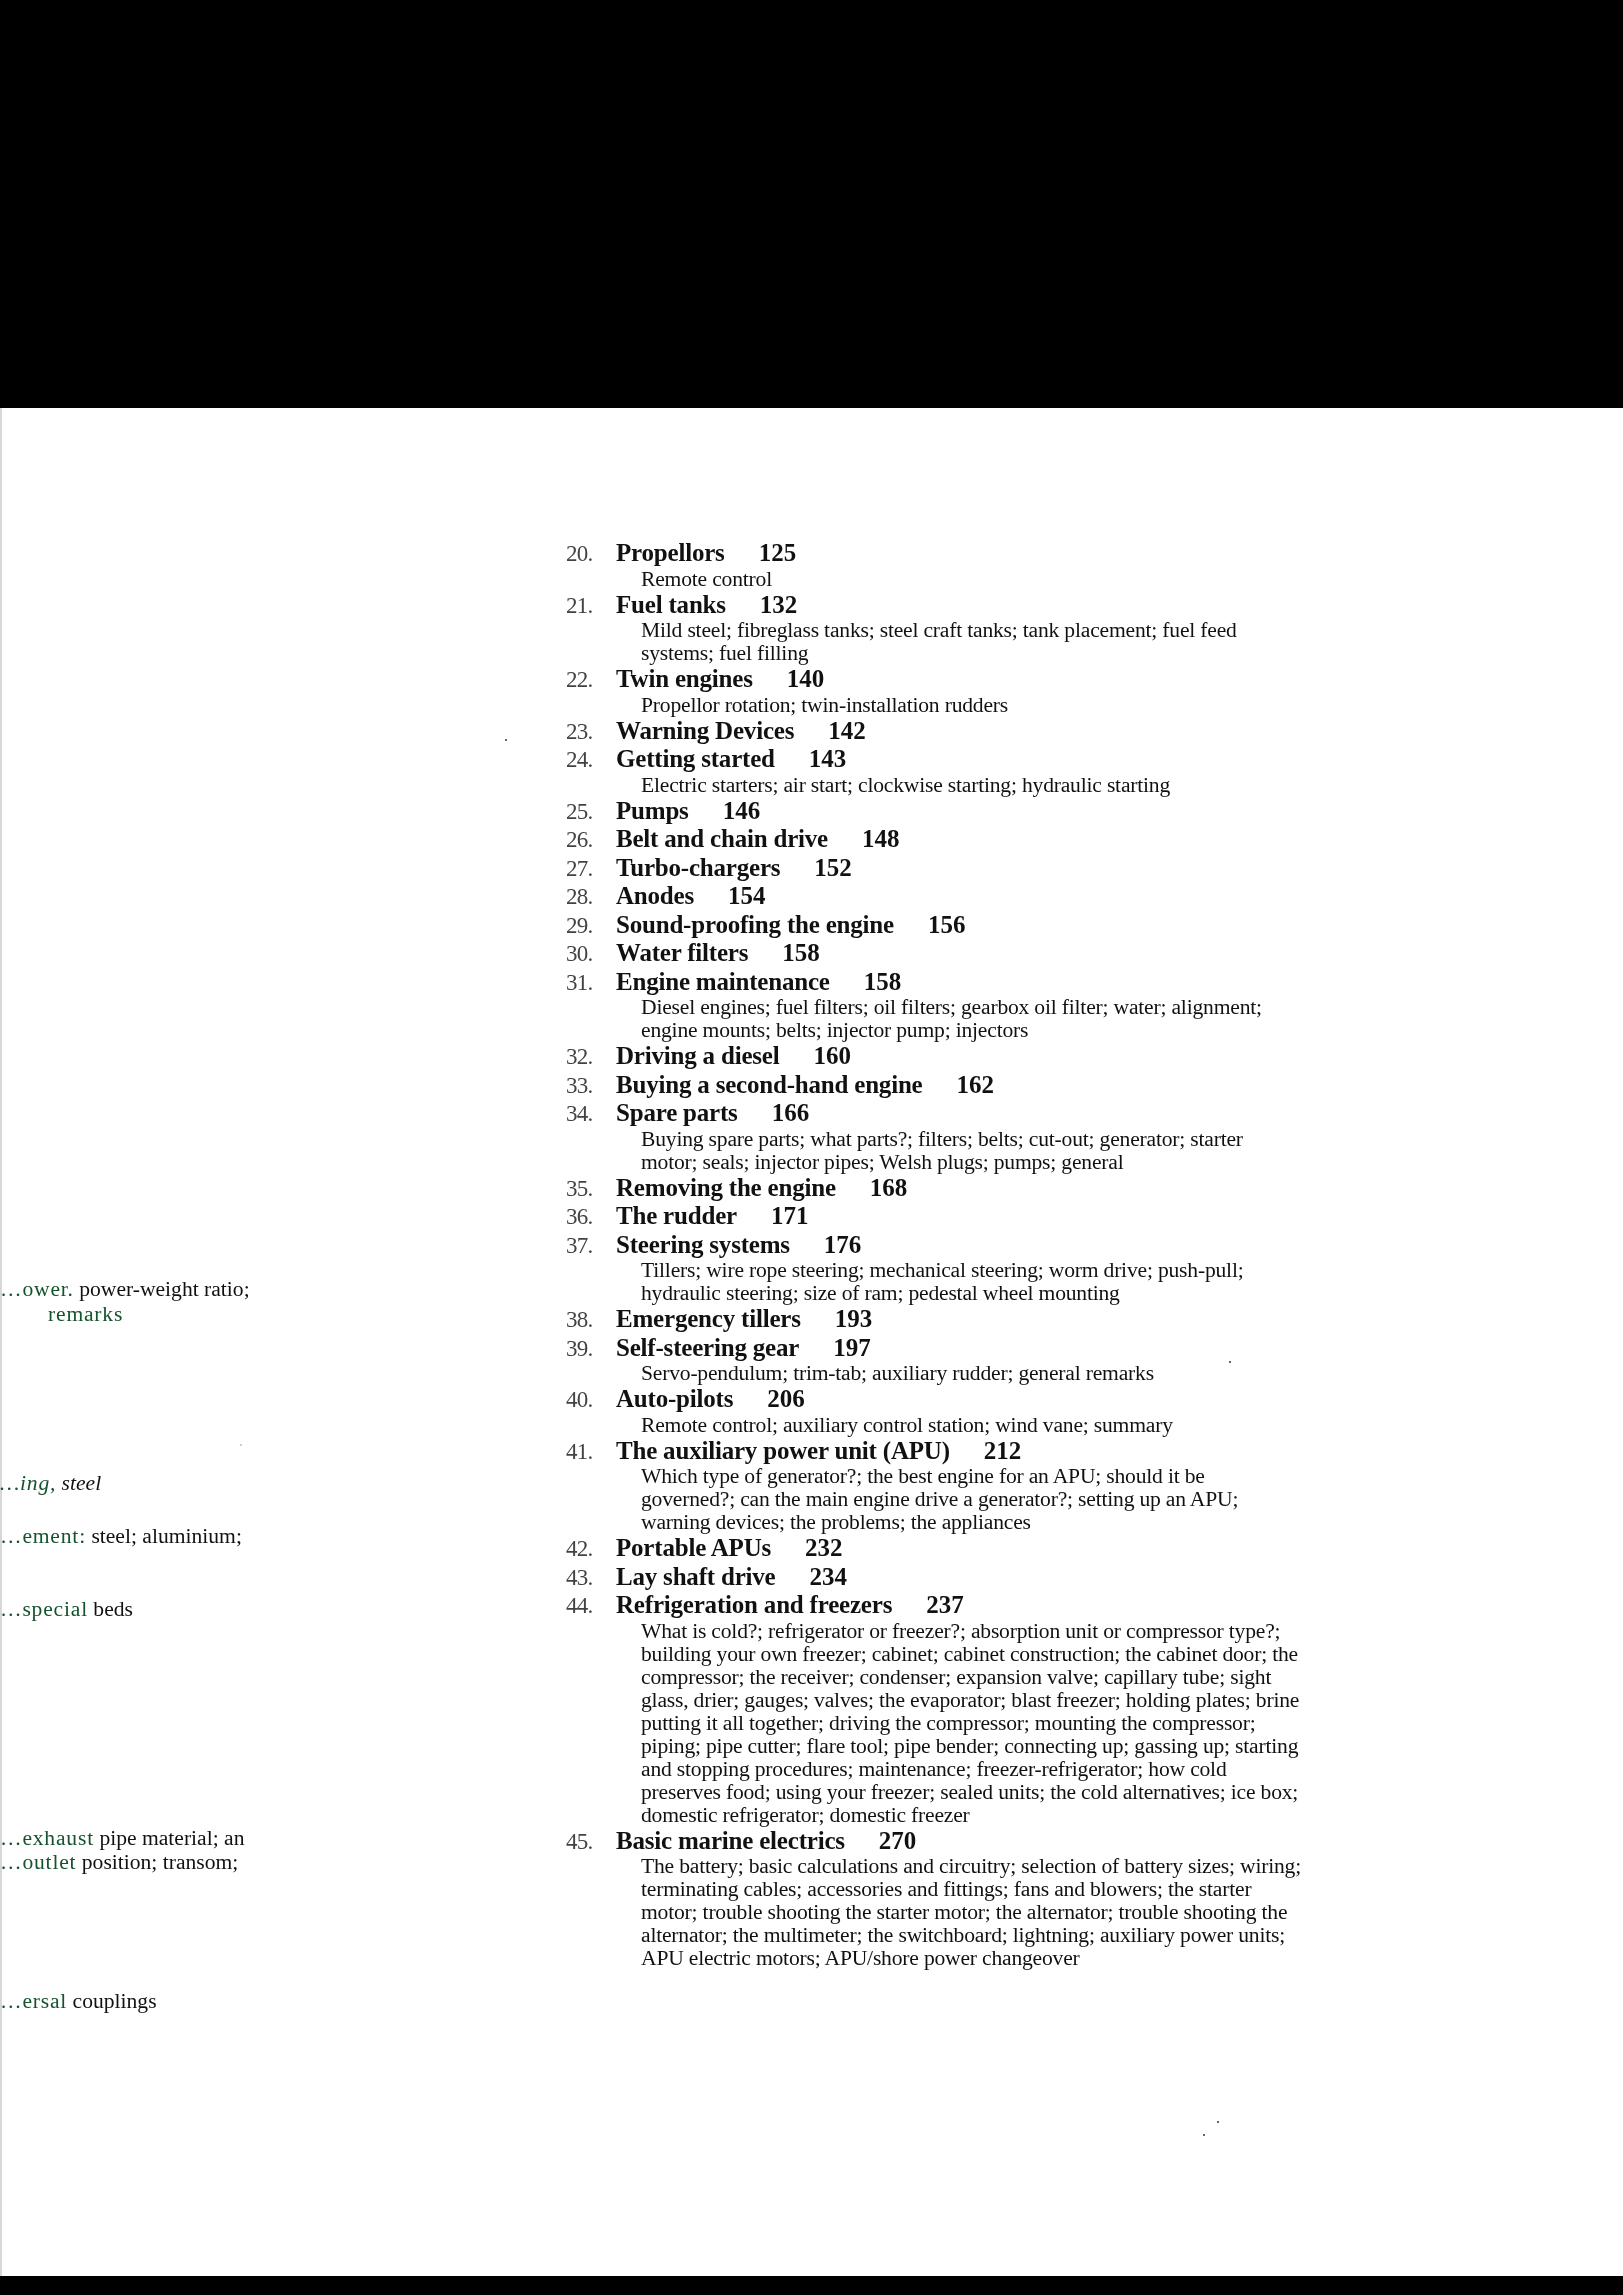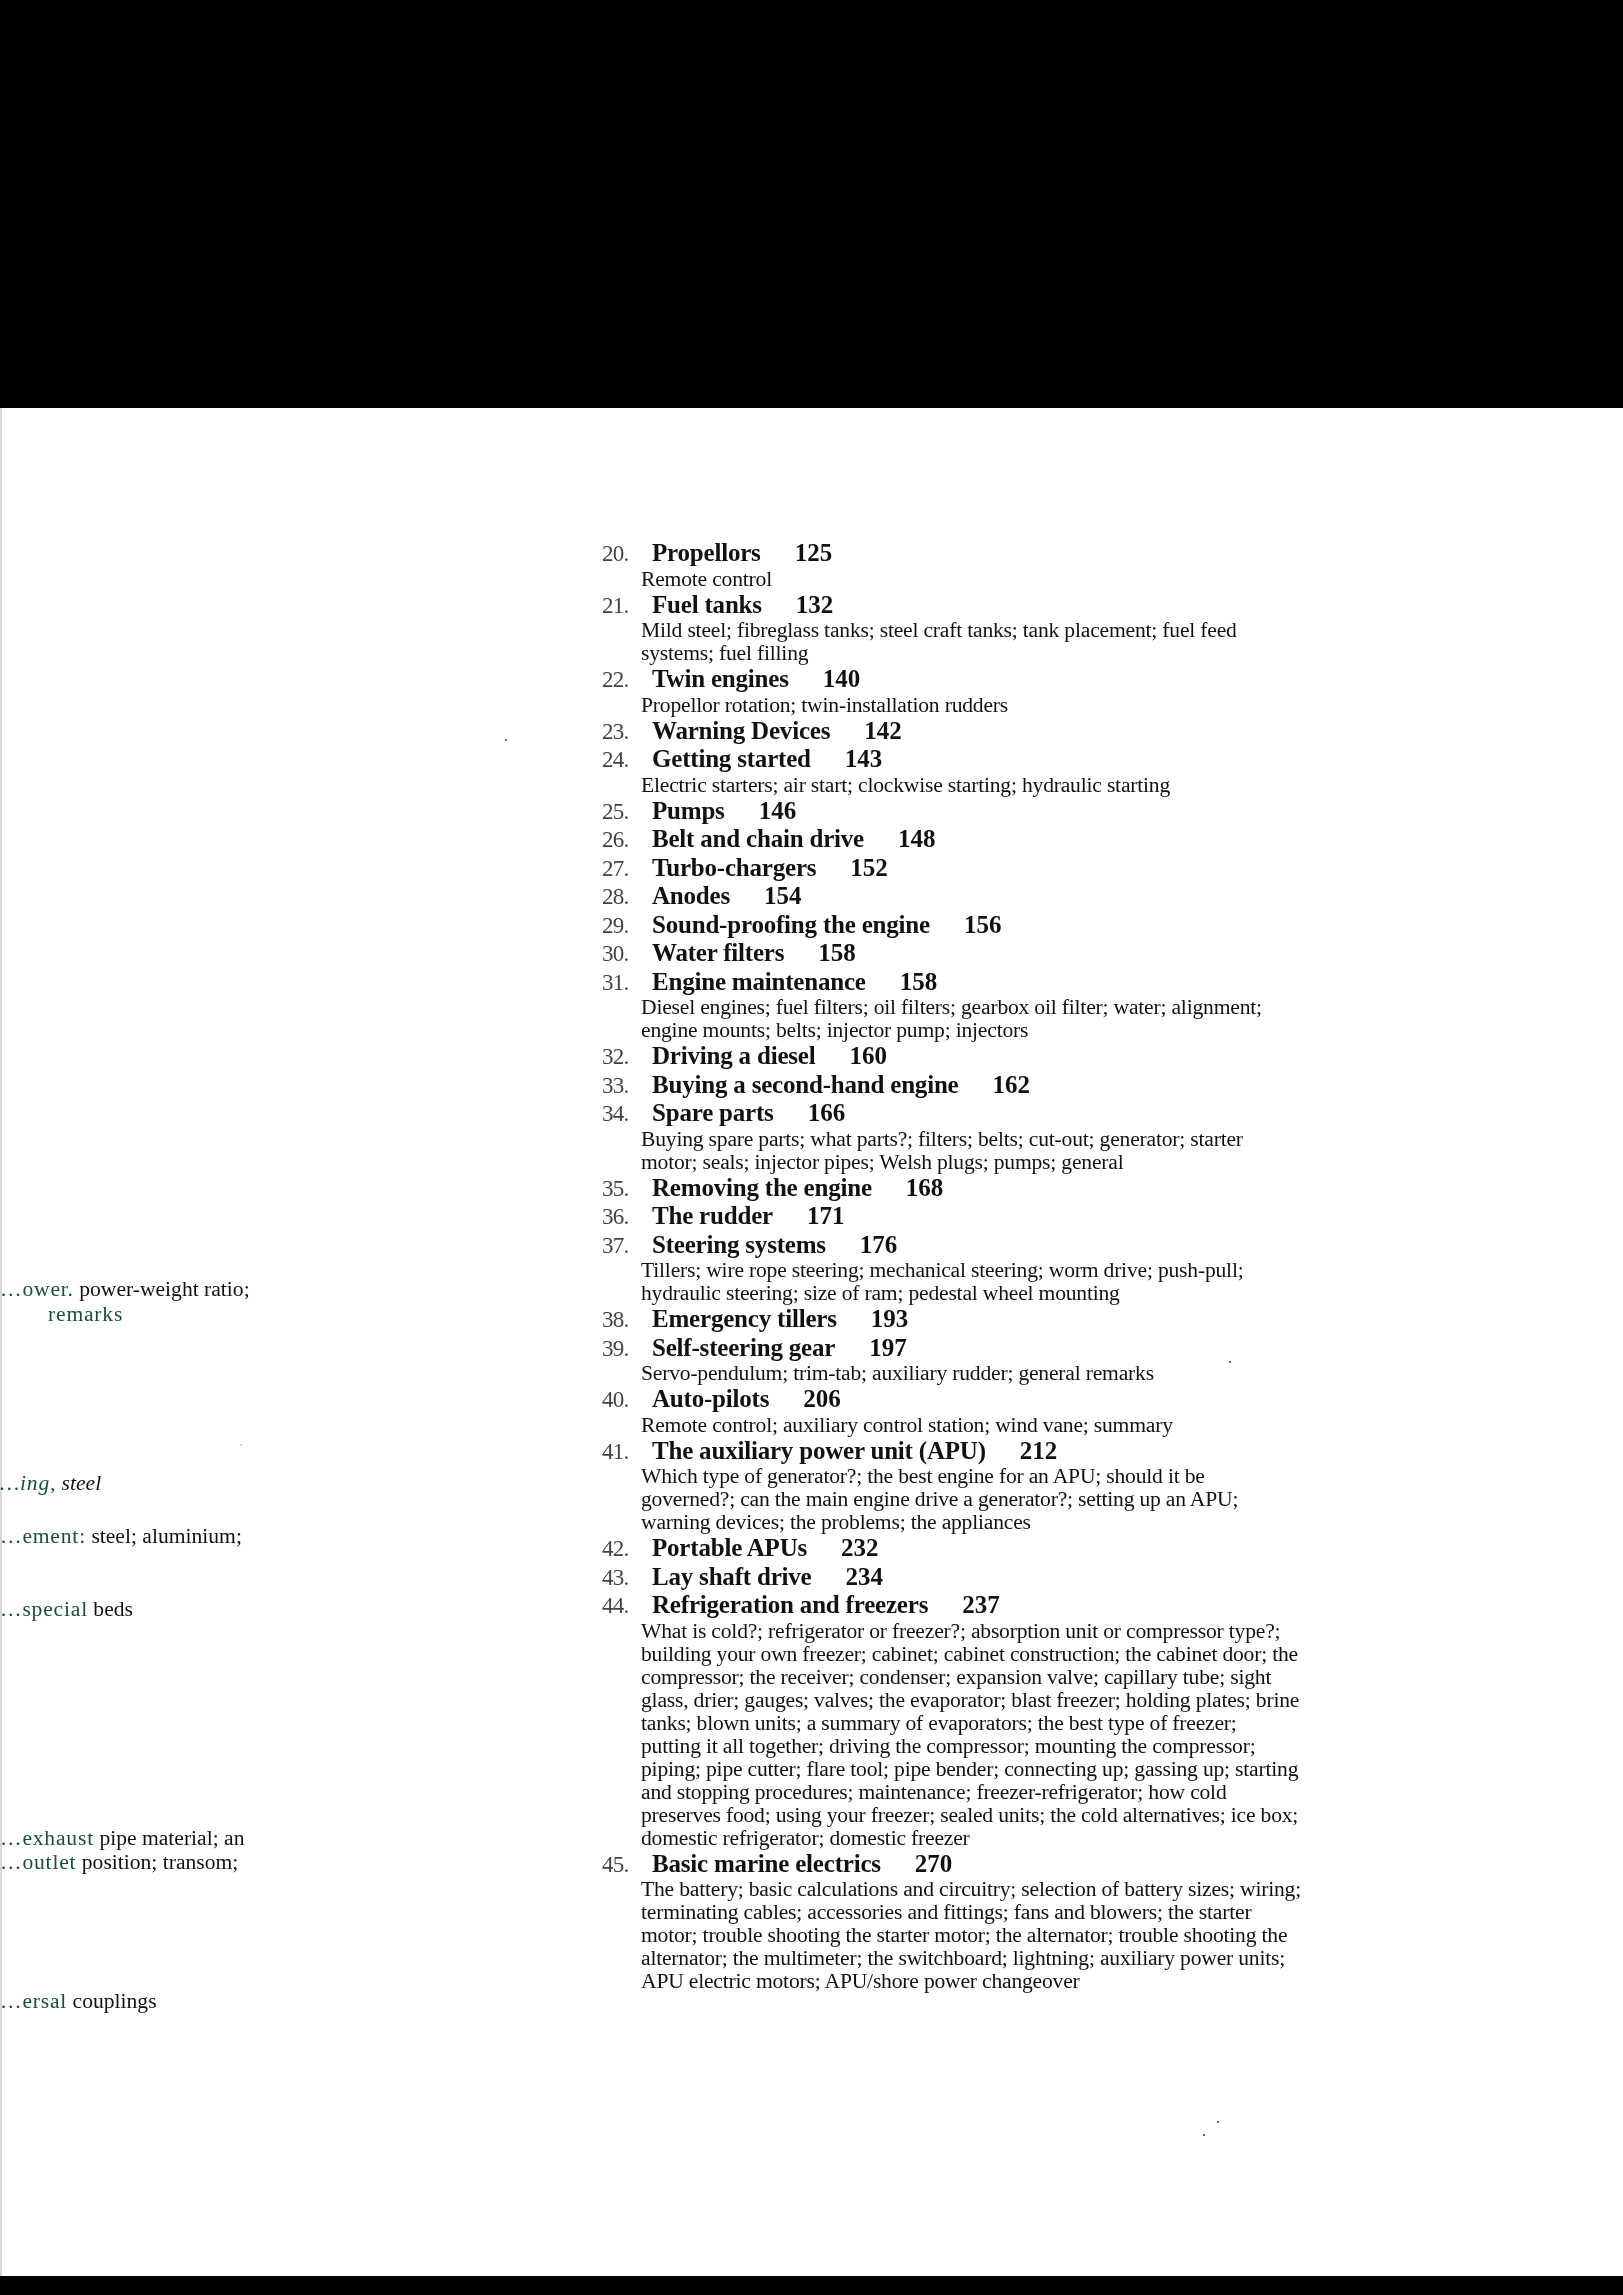--- a/index.html
+++ b/index.html
@@ -7,21 +7,21 @@
     width: 1624px; height: 2295px; position: relative; overflow: hidden;
     background: #ffffff; color: #111111;
     font-family: "Liberation Serif", "DejaVu Serif", serif;
   }
   .black-top { position: absolute; left: 0; top: 0; width: 1624px; height: 408px; background: #000; }
   .black-bottom { position: absolute; left: 0; top: 2276px; width: 1624px; height: 19px; background: #000; }
   .left-edge { position: absolute; left: 0; top: 408px; width: 1.5px; height: 1868px; background: #d8d8d8; }
 
   .toc { position: absolute; left: 566px; top: 539px; width: 924px; }
   .entry { position: relative; }
-  .entry-head { display: flex; align-items: baseline; height: 28.5px; line-height: 28.5px; margin-left: 36px; }
+  .entry-head { display: flex; align-items: baseline; height: 28.5px; line-height: 28.5px; }
   .num { width: 50px; font-size: 23px; color: #222; letter-spacing: -0.8px; opacity: 0.85; }
   .title { font-size: 25px; font-weight: bold; letter-spacing: -0.2px; }
   .page { font-size: 25px; font-weight: bold; margin-left: 34px; }
   .subs { padding-left: 75px; }
   .sub { font-size: 21.6px; line-height: 23px; height: 23px; white-space: nowrap; letter-spacing: -0.2px; }
 
   .frag { position: absolute; left: 0; font-size: 21.6px; white-space: nowrap; color: #111; }
   .frag .faded { color: #14532d; letter-spacing: 0.8px; }
   .speck { position: absolute; width: 2.3px; height: 2.3px; background: #333; border-radius: 50%; }
 </style>
@@ -251,21 +251,20 @@
       <div class="entry-head">
         <span class="num">44.</span>
         <span class="title">Refrigeration and freezers</span>
         <span class="page">237</span>
       </div>
       <div class="subs">
         <div class="sub">What is cold?; refrigerator or freezer?; absorption unit or compressor type?;</div>
         <div class="sub">building your own freezer; cabinet; cabinet construction; the cabinet door; the</div>
         <div class="sub">compressor; the receiver; condenser; expansion valve; capillary tube; sight</div>
         <div class="sub">glass, drier; gauges; valves; the evaporator; blast freezer; holding plates; brine</div>
-        <div class="sub">tanks; blown units; a summary of evaporators; the best type of freezer;</div>
         <div class="sub">putting it all together; driving the compressor; mounting the compressor;</div>
         <div class="sub">piping; pipe cutter; flare tool; pipe bender; connecting up; gassing up; starting</div>
         <div class="sub">and stopping procedures; maintenance; freezer-refrigerator; how cold</div>
         <div class="sub">preserves food; using your freezer; sealed units; the cold alternatives; ice box;</div>
         <div class="sub">domestic refrigerator; domestic freezer</div>
       </div>
     </div>
     <div class="entry">
       <div class="entry-head">
         <span class="num">45.</span>

